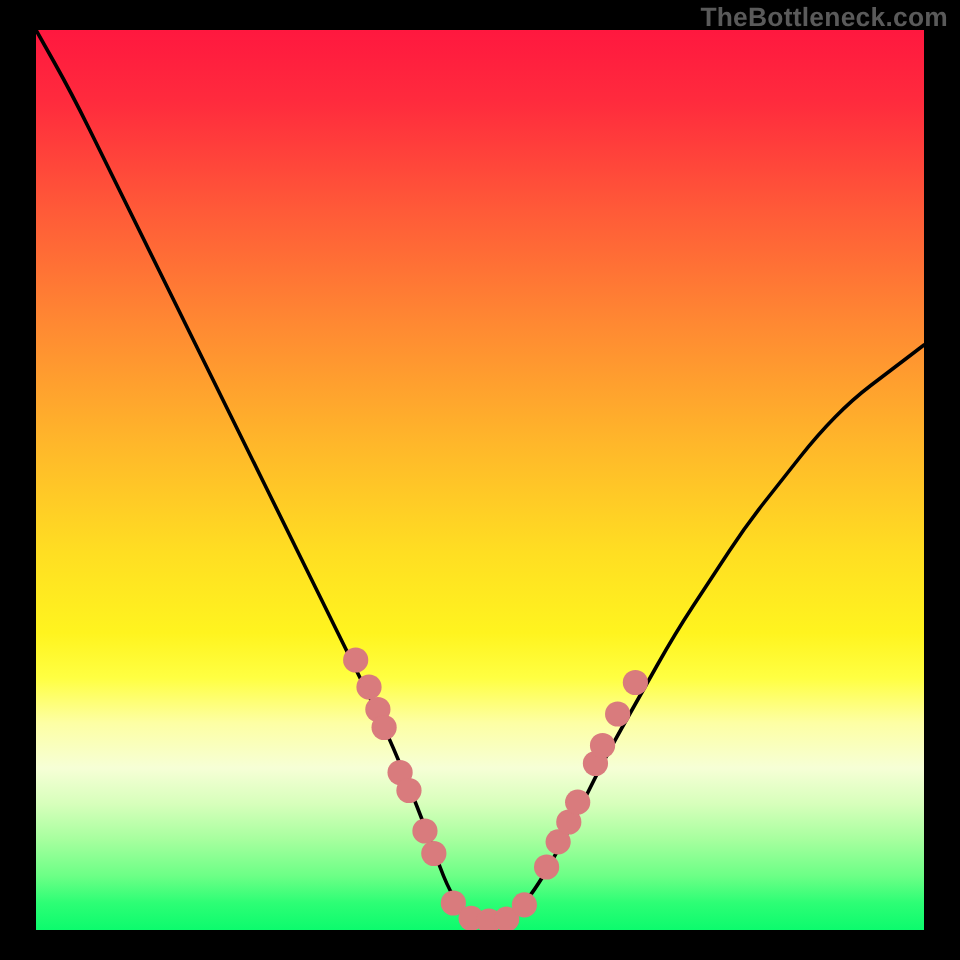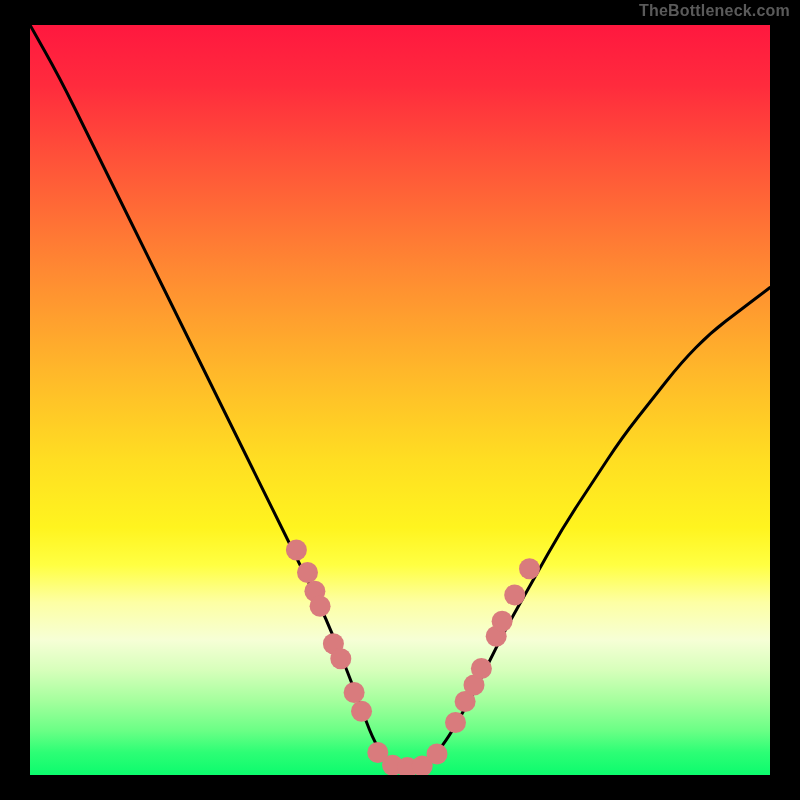--- a/index.html
+++ b/index.html
@@ -45,21 +45,21 @@
       #6cff86 94%,
       #2dfe75 97%,
       #0cfb6d 100%
     );
   }
   .watermark {
     position: absolute;
     top: 2px;
     right: 10px;
     font-family: Arial, Helvetica, sans-serif;
-    font-size: 16px;
+    font-size: 22px;
     font-weight: bold;
     color: #5a5a5a;
     letter-spacing: 0.2px;
   }
   svg {
     position: absolute;
     inset: 0;
   }
 </style>
 </head>

